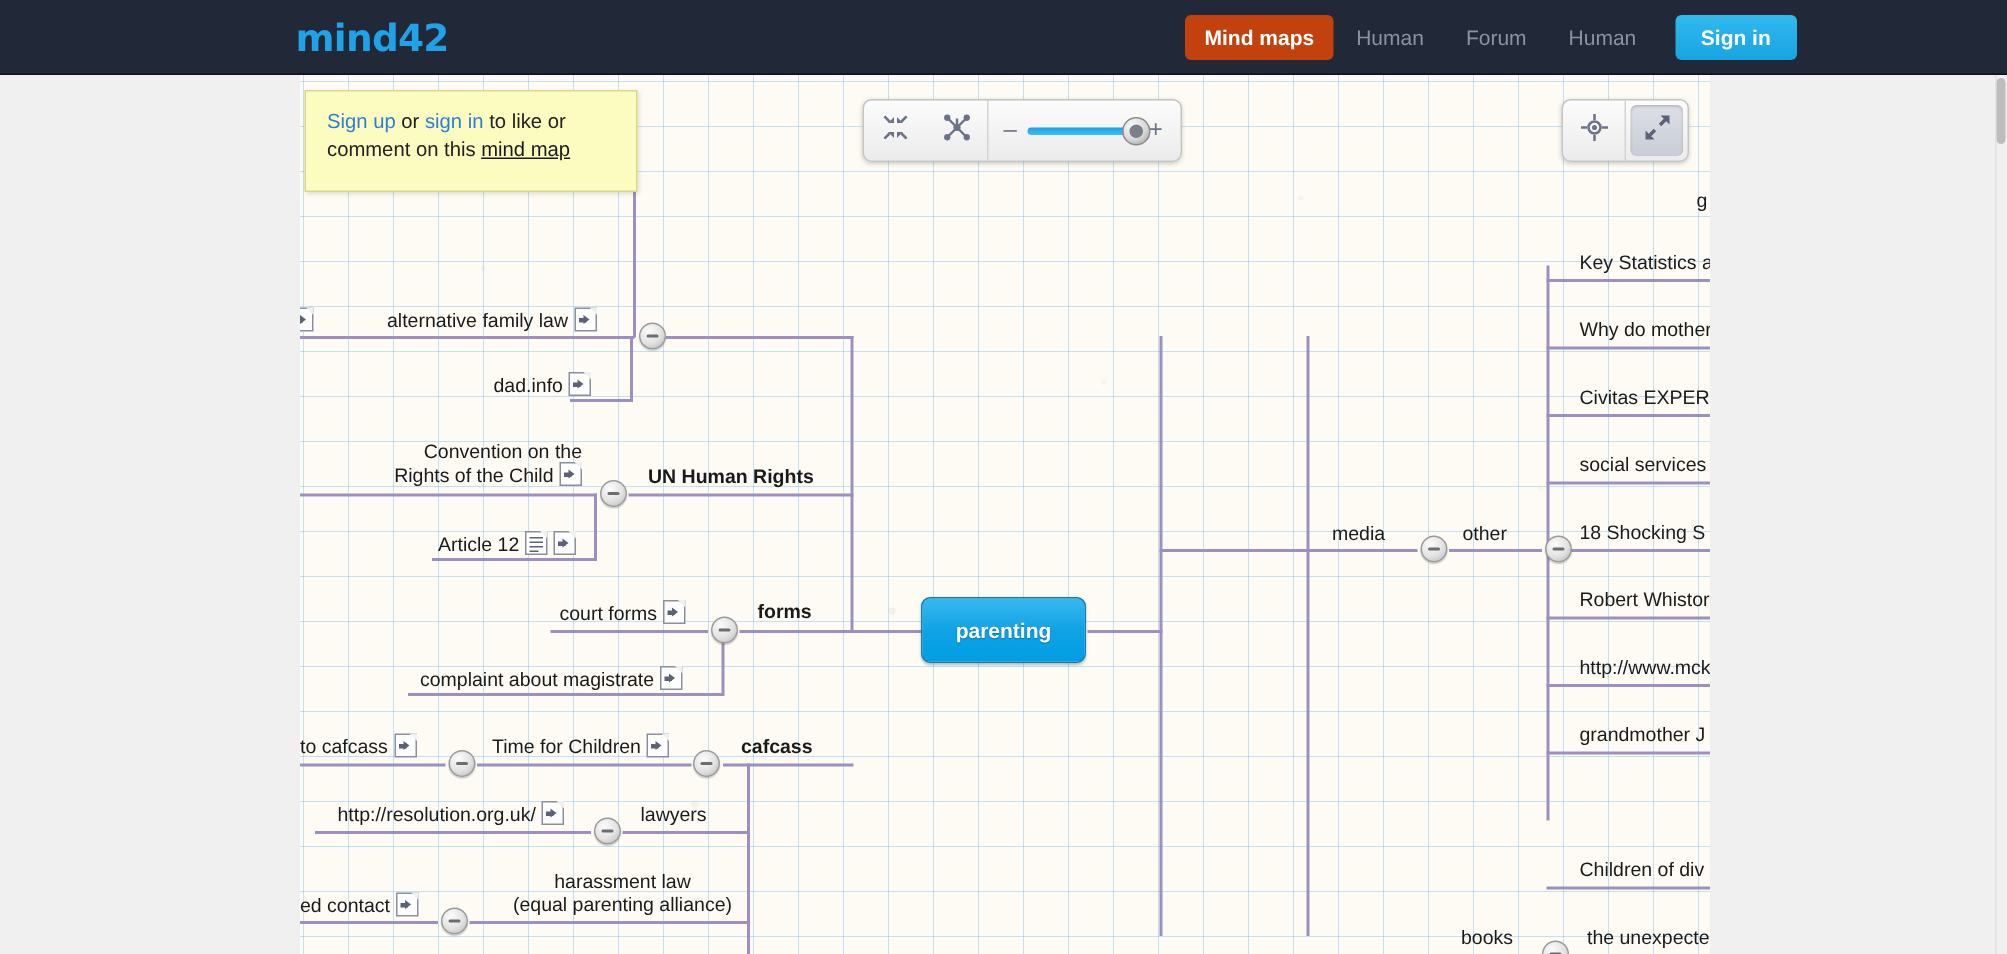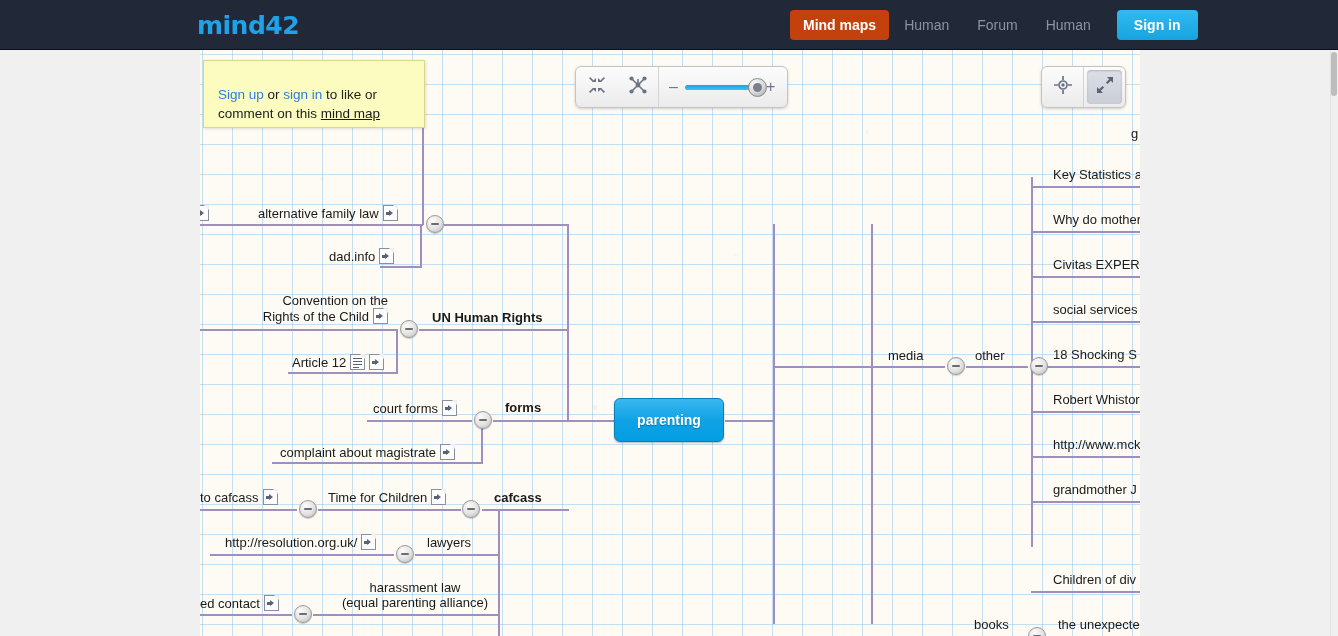--- a/index.html
+++ b/index.html
@@ -141,21 +141,21 @@
   }
   .mini-icon.note .lines { position:absolute; left:2px; top:3px; width:9px; }
   .mini-icon.note .lines span{ display:block; height:1px; background:#5b6275; margin-bottom:2px; }
   .mini-icon.note .lines span:nth-child(4){ width:6px; }
 
   
   #signup-note {
     position: absolute; left: 203px; top: 60px; width: 222px; height: 68px;
     background: #fcfcc0; border: 1px solid #d8d88c;
     box-shadow: 1px 1px 3px rgba(0,0,0,.12);
-    padding: 24px 14px; font-size: 13.5px; color: #222; line-height: 19px;
+    padding: 10px 14px; font-size: 13.5px; color: #222; line-height: 19px;
   }
   #signup-note a { color: #2b7fd8; text-decoration: none; }
   #signup-note a.ul { color: #1a1a1a; text-decoration: underline; }
 
   
   .toolbar {
     position: absolute;
     background: linear-gradient(to bottom, #fcfcfc 0%, #ebebeb 100%);
     border: 1px solid #c4c4c4; border-radius: 6px;
     box-shadow: 0 1px 3px rgba(0,0,0,.18);

